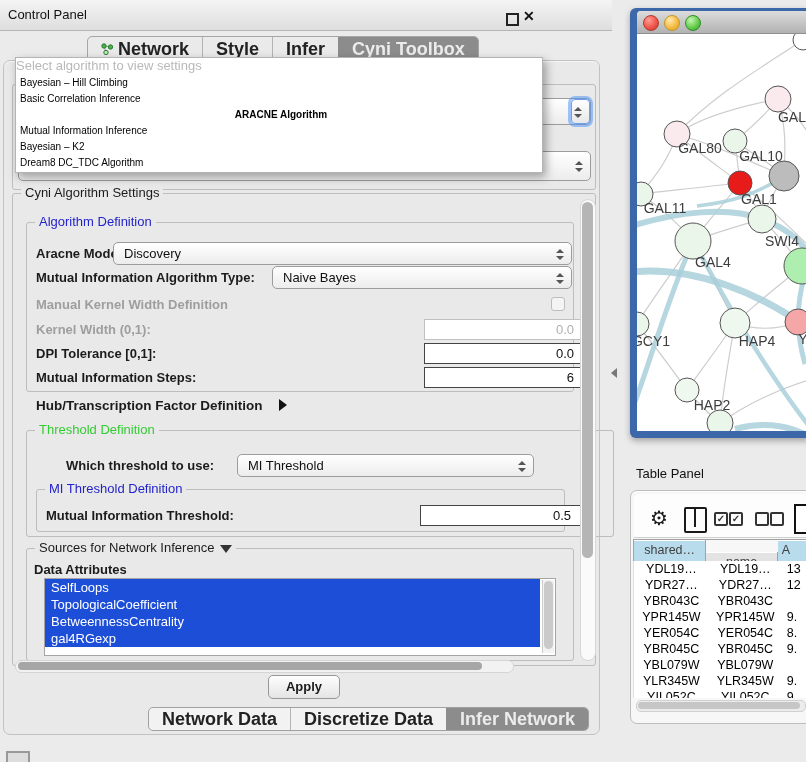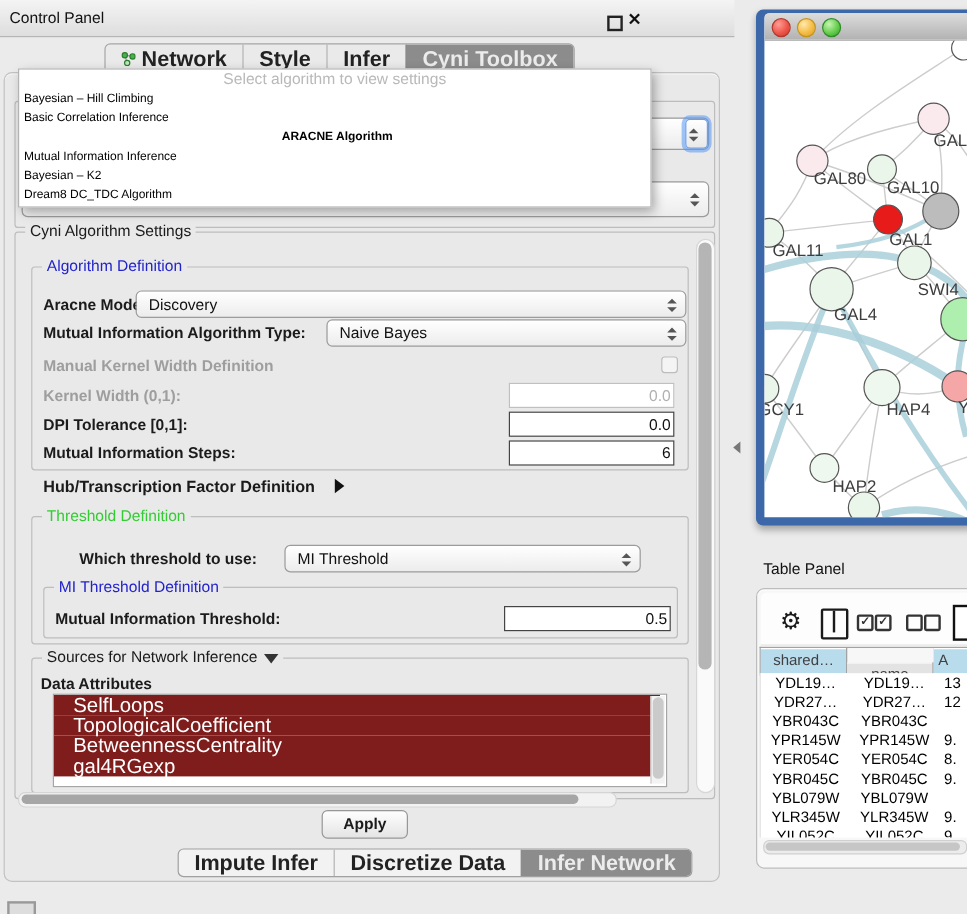--- a/index.html
+++ b/index.html
@@ -37,40 +37,40 @@
   .steppers .up{position:absolute;top:0;left:0;width:0;height:0;border-left:4px solid transparent;border-right:4px solid transparent;border-bottom:4px solid #555;}
   .steppers .dn{position:absolute;bottom:0;left:0;width:0;height:0;border-left:4px solid transparent;border-right:4px solid transparent;border-top:4px solid #555;}
   #hidden-combo-a{left:100px;top:98px;width:489px;height:25px;}
   #hidden-combo-a-btn{left:571px;top:99px;width:17px;height:23px;border:1px solid #6f9fe8;border-radius:4px;
      background:linear-gradient(#fff,#e8e8e8);box-shadow:0 0 0 3px rgba(86,152,245,.55);}
   #hidden-combo-b{left:18px;top:151px;width:571px;height:28px;}
 
   
   #algo-popup{left:15px;top:57px;width:526px;height:114px;background:#fff;border:1px solid #b4b4b4;
               box-shadow:3px 4px 9px rgba(0,0,0,.35);z-index:50;}
-  #dd-prompt{height:17px;line-height:16px;text-align:center;color:#b9b9b9;font-size:13px;}
+  #dd-prompt{height:17px;line-height:16px;text-align:left;color:#b9b9b9;font-size:13px;}
   .dd-item{height:16px;line-height:16px;padding-left:4px;font-size:10px;color:#000;white-space:nowrap;}
   .dd-item.bold{font-weight:bold;text-align:center;}
 
   
   #settings-grp{left:12px;top:193px;width:582px;height:471px;}
   .lbl{position:absolute;font-size:13px;font-weight:bold;color:#1b1b1b;white-space:nowrap;}
   .lbl.dis{color:#9e9e9e;}
   .legend-blue{color:#2323cc;}
   .legend-green{color:#33cc33;}
   .tfield{position:absolute;background:#fff;border:1px solid #444;font-size:13px;text-align:right;
-          padding:0 2px;line-height:19px;height:19px;color:#111;}
+          padding:0 17px;line-height:19px;height:19px;color:#111;}
   .tfield.dis{border:1px solid #c0c0c0;color:#b0b0b0;}
   #manual-kernel-cb{left:551px;top:297px;width:12px;height:12px;border:1px solid #bdbdbd;border-radius:3px;background:#f4f4f4;}
   #hub-arrow{left:279px;top:399px;width:0;height:0;border-top:6px solid transparent;border-bottom:6px solid transparent;border-left:8px solid #111;}
   .legend-caret{display:inline-block;width:0;height:0;border-left:6px solid transparent;border-right:6px solid transparent;border-top:8px solid #333;vertical-align:-1px;margin-left:5px;}
 
   
   #attr-list{left:44px;top:578px;width:510px;height:76px;background:#fff;border:1px solid #a5a5a5;overflow:hidden;}
-  .attr-item{height:17px;line-height:17px;padding-left:16px;font-size:17px;background:#7f1d1d;color:#fff;width:489px;}
+  .attr-item{height:17px;line-height:17px;padding-left:6px;font-size:13px;background:#1d4ed8;color:#fff;width:489px;}
   #attr-scroll{position:absolute;right:1px;top:1px;width:11px;height:73px;background:#f3f3f3;border-left:1px solid #ccc;}
   #attr-thumb{position:absolute;left:1px;top:1px;width:9px;height:68px;background:#cacaca;border-radius:5px;}
 
   
   #v-scroll{left:580px;top:199px;width:14px;height:460px;background:#fafafa;border:1px solid #d7d7d7;border-radius:8px;}
   #v-thumb{position:absolute;left:1px;top:2px;width:11px;height:356px;background:#b5b5b5;border-radius:7px;}
   #h-scroll{left:15px;top:660px;width:497px;height:11px;background:#f2f2f2;border:1px solid #d5d5d5;border-radius:6px;}
   #h-thumb{position:absolute;left:2px;top:1px;width:464px;height:8px;background:#a6a6a6;border-radius:5px;}
 
   #apply-btn{left:268px;top:675px;width:70px;height:22px;background:linear-gradient(#fefefe,#e4e4e4);
@@ -206,21 +206,21 @@
 <span class="lbl dis" style="left:36px;top:322px;">Kernel Width (0,1):</span>
 <div class="tfield dis" style="left:424px;top:319px;width:132px;">0.0</div>
 <span class="lbl" style="left:36px;top:346px;">DPI Tolerance [0,1]:</span>
 <div class="tfield" style="left:424px;top:343px;width:132px;">0.0</div>
 <span class="lbl" style="left:36px;top:370px;">Mutual Information Steps:</span>
 <div class="tfield" style="left:424px;top:367px;width:132px;">6</div>
 
 <span class="lbl" style="left:36px;top:398px;font-size:13.5px;">Hub/Transcription Factor Definition</span>
 <div class="abs" id="hub-arrow"></div>
 
-<div class="grp abs" style="left:26px;top:430px;width:546px;height:105px;">
+<div class="grp abs" style="left:26px;top:430px;width:546px;height:105px;padding-left:40px;">
   <span class="grp-label legend-green">Threshold Definition</span>
 </div>
 <span class="lbl" style="left:66px;top:458px;">Which threshold to use:</span>
 <div class="combo" style="left:237px;top:454px;width:295px;height:21px;">
   <span class="cval">MI Threshold</span>
   <span class="steppers">
       <span class="up"></span>
       <span class="dn"></span>
     </span>
 </div>
@@ -248,21 +248,21 @@
 
 <div class="abs" id="v-scroll">
     <div id="v-thumb"></div>
   </div>
 <div class="abs" id="h-scroll">
     <div id="h-thumb"></div>
   </div>
 
 <div class="abs" id="apply-btn">Apply</div>
 <div class="abs" id="bottom-tabs">
-    <div class="tab">Impute Infer</div>
+    <div class="tab">Network Data</div>
     <div class="tab">Discretize Data</div>
     <div class="tab active">Infer Network</div>
   </div>
 <div class="abs" id="mini-btn"></div>
 
 <div class="abs" id="splitter-arrow"></div>
 
 <div class="abs" id="net-window">
   <div id="net-inner">
     <div id="net-titlebar">

